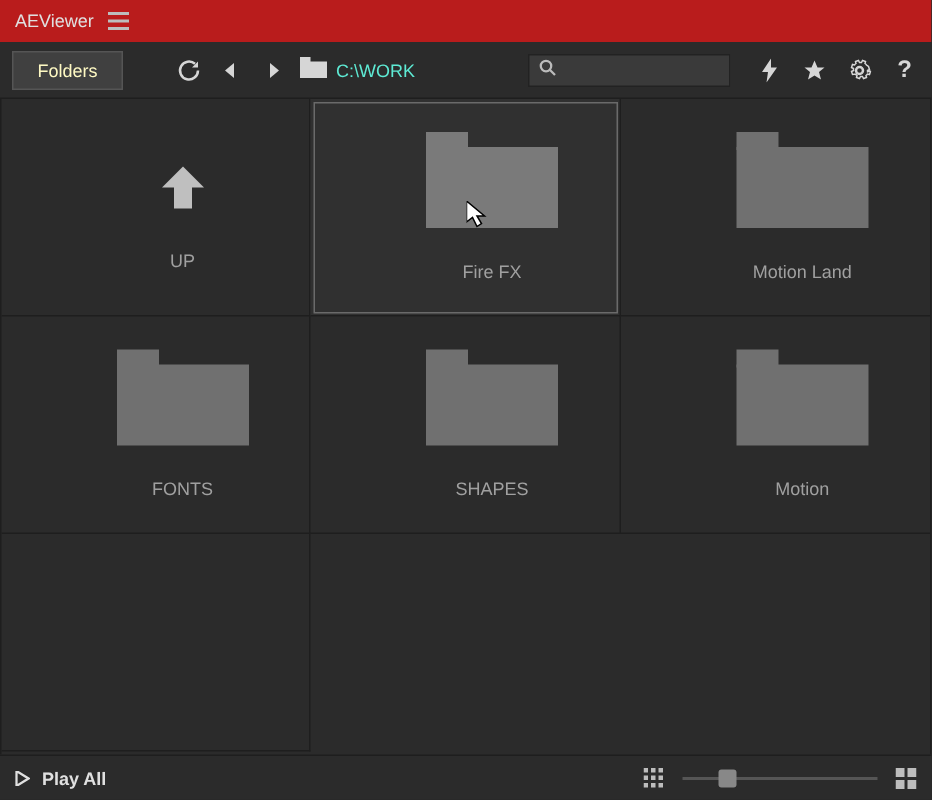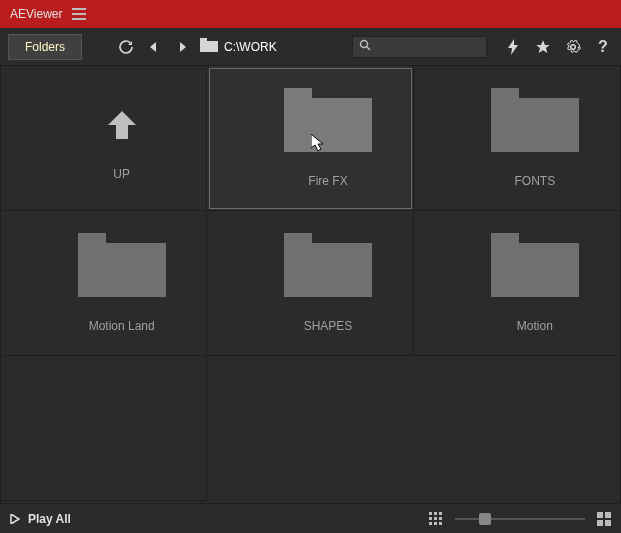--- a/index.html
+++ b/index.html
@@ -48,21 +48,21 @@
     cursor: pointer;
   }
   .icon-btn {
     width: 20px; height: 20px;
     display: inline-flex; align-items: center; justify-content: center;
     cursor: pointer;
     color: #d6d6d6;
   }
   .spacer-sm { width: 18px; }
   .path-wrap { display: flex; align-items: center; gap: 6px; color: #d6d6d6; }
-  .path-text { font-size: 12px; color: #ffffff; }
+  .path-text { font-size: 12px; color: #5eead4; }
   .search-wrap {
     margin-left: auto;
     display: flex; align-items: center;
     background: #3a3a3a;
     border: 1px solid #222;
     height: 22px;
     width: 135px;
     padding: 0 6px;
     gap: 6px;
   }
@@ -256,28 +256,28 @@
         <div class="cell-label">Fire FX</div>
         <span class="cursor-pointer-overlay"><svg width="14" height="18" viewBox="0 0 14 18">
         <polygon points="0,0 0,14 4,11 7,17 10,15 7,10 12,10" fill="#fff" stroke="#000" stroke-width="1"></polygon>
       </svg></span>
       </div>
       <div class="cell">
       <div class="folder-icon">
         <div class="folder-tab"></div>
           <div class="folder-body"></div>
       </div>
+        <div class="cell-label">Motion Land</div>
+      </div>
+      <div class="cell">
+      <div class="folder-icon">
+        <div class="folder-tab"></div>
+          <div class="folder-body"></div>
+      </div>
         <div class="cell-label">FONTS</div>
-      </div>
-      <div class="cell">
-      <div class="folder-icon">
-        <div class="folder-tab"></div>
-          <div class="folder-body"></div>
-      </div>
-        <div class="cell-label">Motion Land</div>
       </div>
       <div class="cell">
       <div class="folder-icon">
         <div class="folder-tab"></div>
           <div class="folder-body"></div>
       </div>
         <div class="cell-label">SHAPES</div>
       </div>
       <div class="cell">
       <div class="folder-icon">

